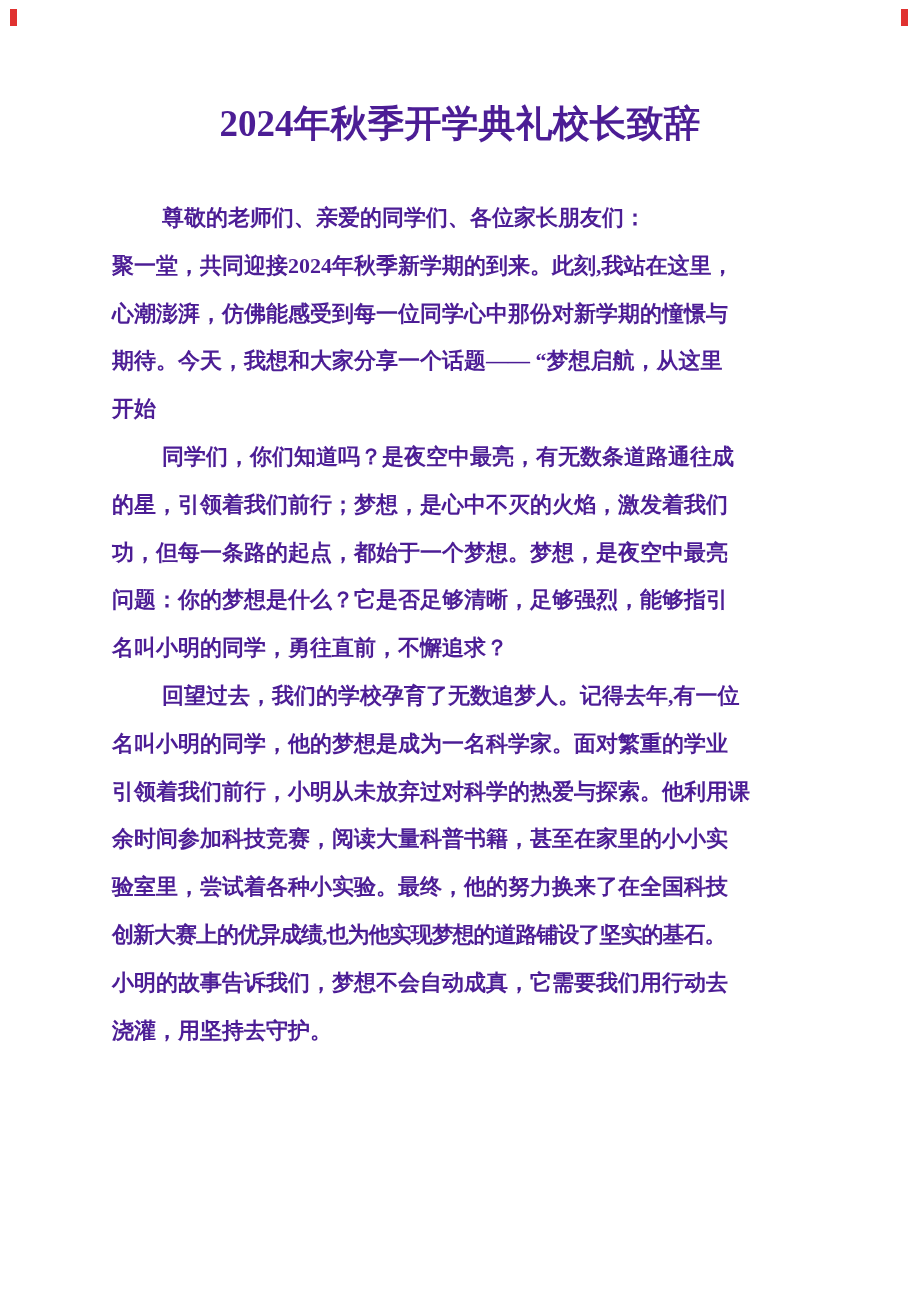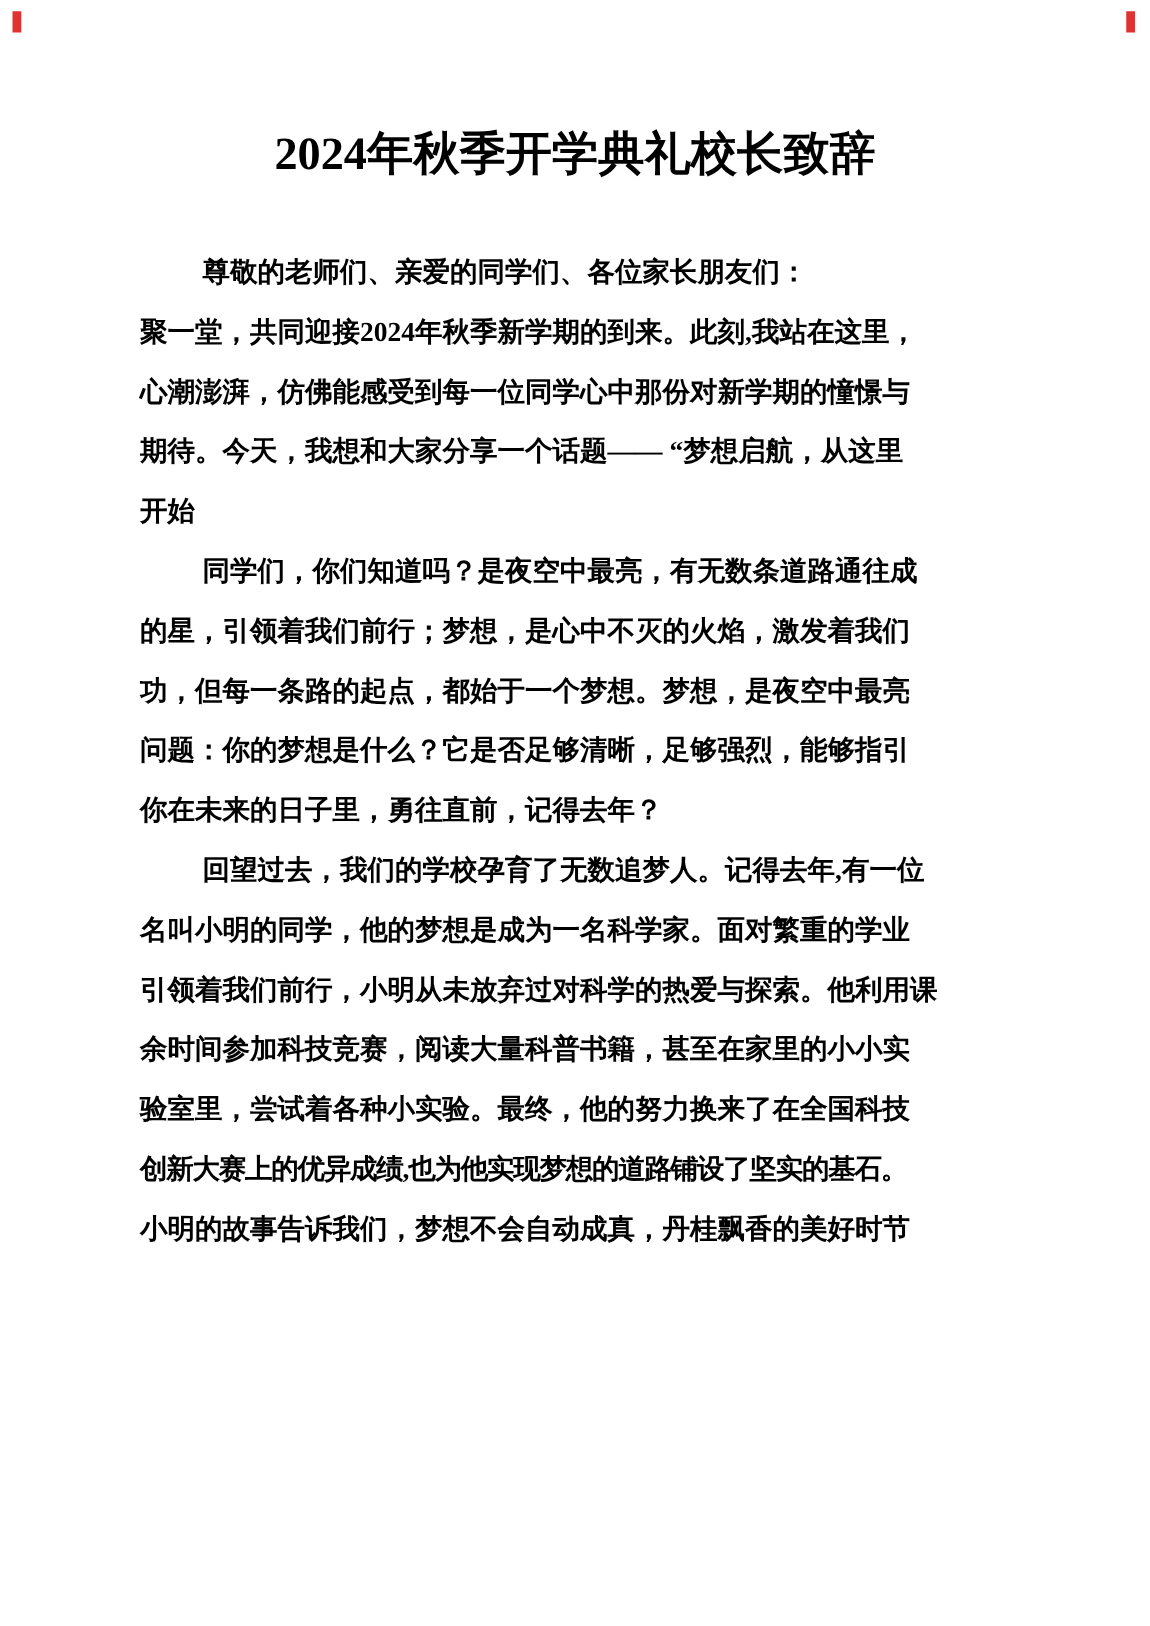--- a/index.html
+++ b/index.html
@@ -6,21 +6,21 @@
     margin: 0;
     padding: 0;
     background: #ffffff;
   }
   .page {
     position: relative;
     width: 920px;
     height: 1301px;
     background: #ffffff;
     overflow: hidden;
-    color: #000000;
+    color: #4c1d95;
   }
   .corner-mark {
     position: absolute;
     width: 7px;
     height: 17px;
     background: #e03230;
   }
   .corner-mark.left  { left: 10px;  top: 9px; }
   .corner-mark.right { left: 901px; top: 9px; }
   .doc-title {
@@ -64,22 +64,23 @@
   <div class="doc-body" id="doc-body">
       <div class="line indent">尊敬的老师们、亲爱的同学们、各位家长朋友们：</div>
       <div class="line">聚一堂，共同迎接2024年秋季新学期的到来。此刻,我站在这里，</div>
       <div class="line">心潮澎湃，仿佛能感受到每一位同学心中那份对新学期的憧憬与</div>
       <div class="line">期待。今天，我想和大家分享一个话题—— “梦想启航，从这里</div>
       <div class="line">开始</div>
       <div class="line indent">同学们，你们知道吗？是夜空中最亮，有无数条道路通往成</div>
       <div class="line">的星，引领着我们前行；梦想，是心中不灭的火焰，激发着我们</div>
       <div class="line">功，但每一条路的起点，都始于一个梦想。梦想，是夜空中最亮</div>
       <div class="line">问题：你的梦想是什么？它是否足够清晰，足够强烈，能够指引</div>
-      <div class="line">你在未来的日子里，勇往直前，记得去年？</div>
+      <div class="line">名叫小明的同学，勇往直前，不懈追求？</div>
       <div class="line indent">回望过去，我们的学校孕育了无数追梦人。记得去年,有一位</div>
       <div class="line">名叫小明的同学，他的梦想是成为一名科学家。面对繁重的学业</div>
       <div class="line">引领着我们前行，小明从未放弃过对科学的热爱与探索。他利用课</div>
       <div class="line">余时间参加科技竞赛，阅读大量科普书籍，甚至在家里的小小实</div>
       <div class="line">验室里，尝试着各种小实验。最终，他的努力换来了在全国科技</div>
       <div class="line tight">创新大赛上的优异成绩,也为他实现梦想的道路铺设了坚实的基石。</div>
-      <div class="line">小明的故事告诉我们，梦想不会自动成真，丹桂飘香的美好时节</div>
+      <div class="line">小明的故事告诉我们，梦想不会自动成真，它需要我们用行动去</div>
+      <div class="line">浇灌，用坚持去守护。</div>
     </div>
 </div>
 
 </body></html>

